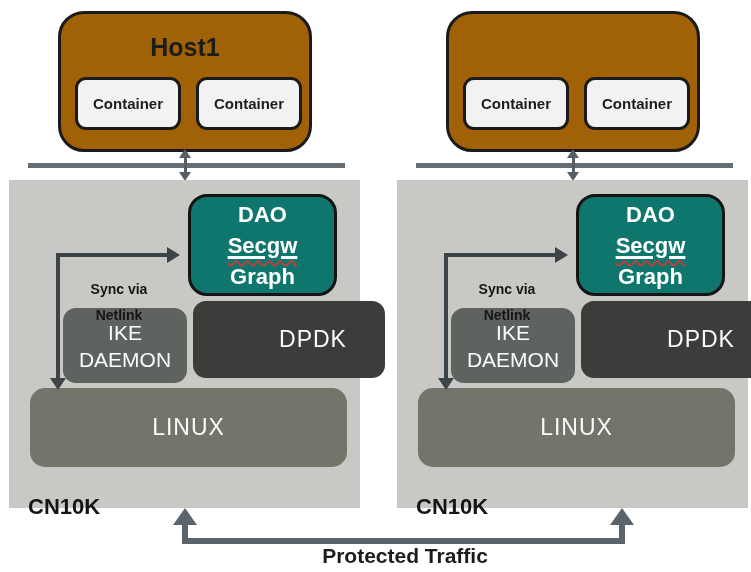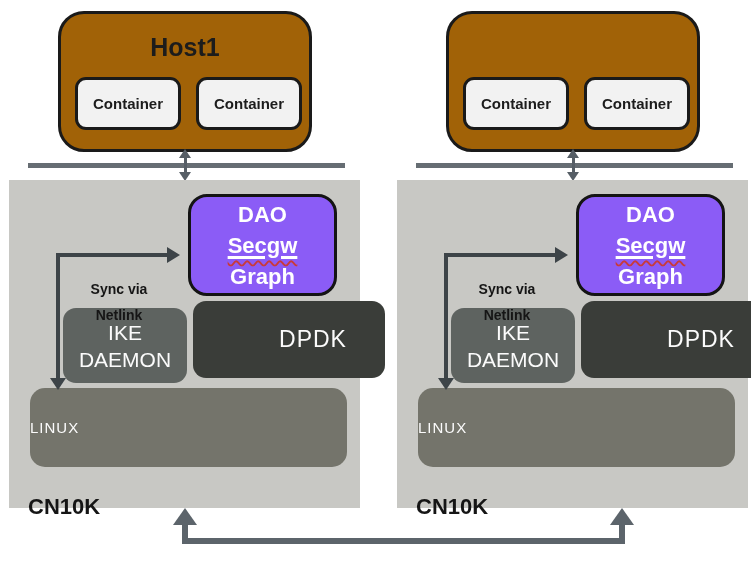--- a/index.html
+++ b/index.html
@@ -36,21 +36,21 @@
     border-left:6px solid transparent;border-right:6px solid transparent;border-bottom:9px solid #565e66;}
   .varrow-down{position:absolute;left:179px;top:172px;width:0;height:0;
     border-left:6px solid transparent;border-right:6px solid transparent;border-top:9px solid #565e66;}
 
   
   .board{position:absolute;left:9px;top:180px;width:351px;height:328px;background:#c8c8c4;}
   .board-label{position:absolute;left:19px;top:290px;font-size:22px;font-weight:bold;color:#151515;margin-top:24px;}
 
   .dao-box{
     position:absolute;left:179px;top:14px;width:143px;height:96px;
-    background:#8b5cf6;border:3.5px solid #141414;border-radius:19px;
+    background:#0f766e;border:3.5px solid #141414;border-radius:19px;
     display:flex;flex-direction:column;align-items:center;justify-content:center;
     color:#ffffff;font-weight:bold;font-size:22px;line-height:31px;text-align:center;
   }
   .secgw-wrap{
     text-decoration-line:underline;text-decoration-style:wavy;
     text-decoration-color:#c83a3a;text-decoration-thickness:2px;text-underline-offset:7px;
   }
   .secgw-inner{
     text-decoration-line:underline;text-decoration-style:solid;
     text-decoration-color:#ffffff;text-decoration-thickness:2.5px;text-underline-offset:3px;
@@ -64,22 +64,22 @@
   }
   .dpdk-box{
     position:absolute;left:184px;top:121px;width:144px;height:77px;
     background:#3a3d39;border-radius:13px;
     display:flex;align-items:center;justify-content:center;
     color:#fbfbfb;font-size:23px;letter-spacing:1px;padding-left:48px;
   }
   .linux-box{
     position:absolute;left:21px;top:208px;width:317px;height:79px;
     background:#74746b;border-radius:15px;
-    display:flex;align-items:center;justify-content:flex-start;
-    color:#fbfbfb;font-size:15px;letter-spacing:1px;
+    display:flex;align-items:center;justify-content:center;
+    color:#fbfbfb;font-size:23px;letter-spacing:1px;
   }
 
   
   .sync-v{position:absolute;left:47px;top:73px;width:4px;height:126px;background:#3d4448;}
   .sync-down-head{position:absolute;left:41px;top:198px;width:0;height:0;
     border-left:8px solid transparent;border-right:8px solid transparent;border-top:12px solid #3d4448;}
   .sync-h{position:absolute;left:47px;top:73px;width:113px;height:4px;background:#3d4448;}
   .sync-right-head{position:absolute;left:158px;top:67px;width:0;height:0;
     border-top:8px solid transparent;border-bottom:8px solid transparent;border-left:13px solid #3d4448;}
   .sync-text{position:absolute;width:112px;text-align:center;
@@ -199,14 +199,15 @@
 
       <div class="board-label">CN10K</div>
     </div>
   </section>
 
   <div class="pt-head left"></div>
   <div class="pt-riser left"></div>
   <div class="pt-head right"></div>
   <div class="pt-riser right"></div>
   <div class="pt-hline"></div>
+  <div class="pt-label">Protected Traffic</div>
 
 </div>
 
 </body></html>

